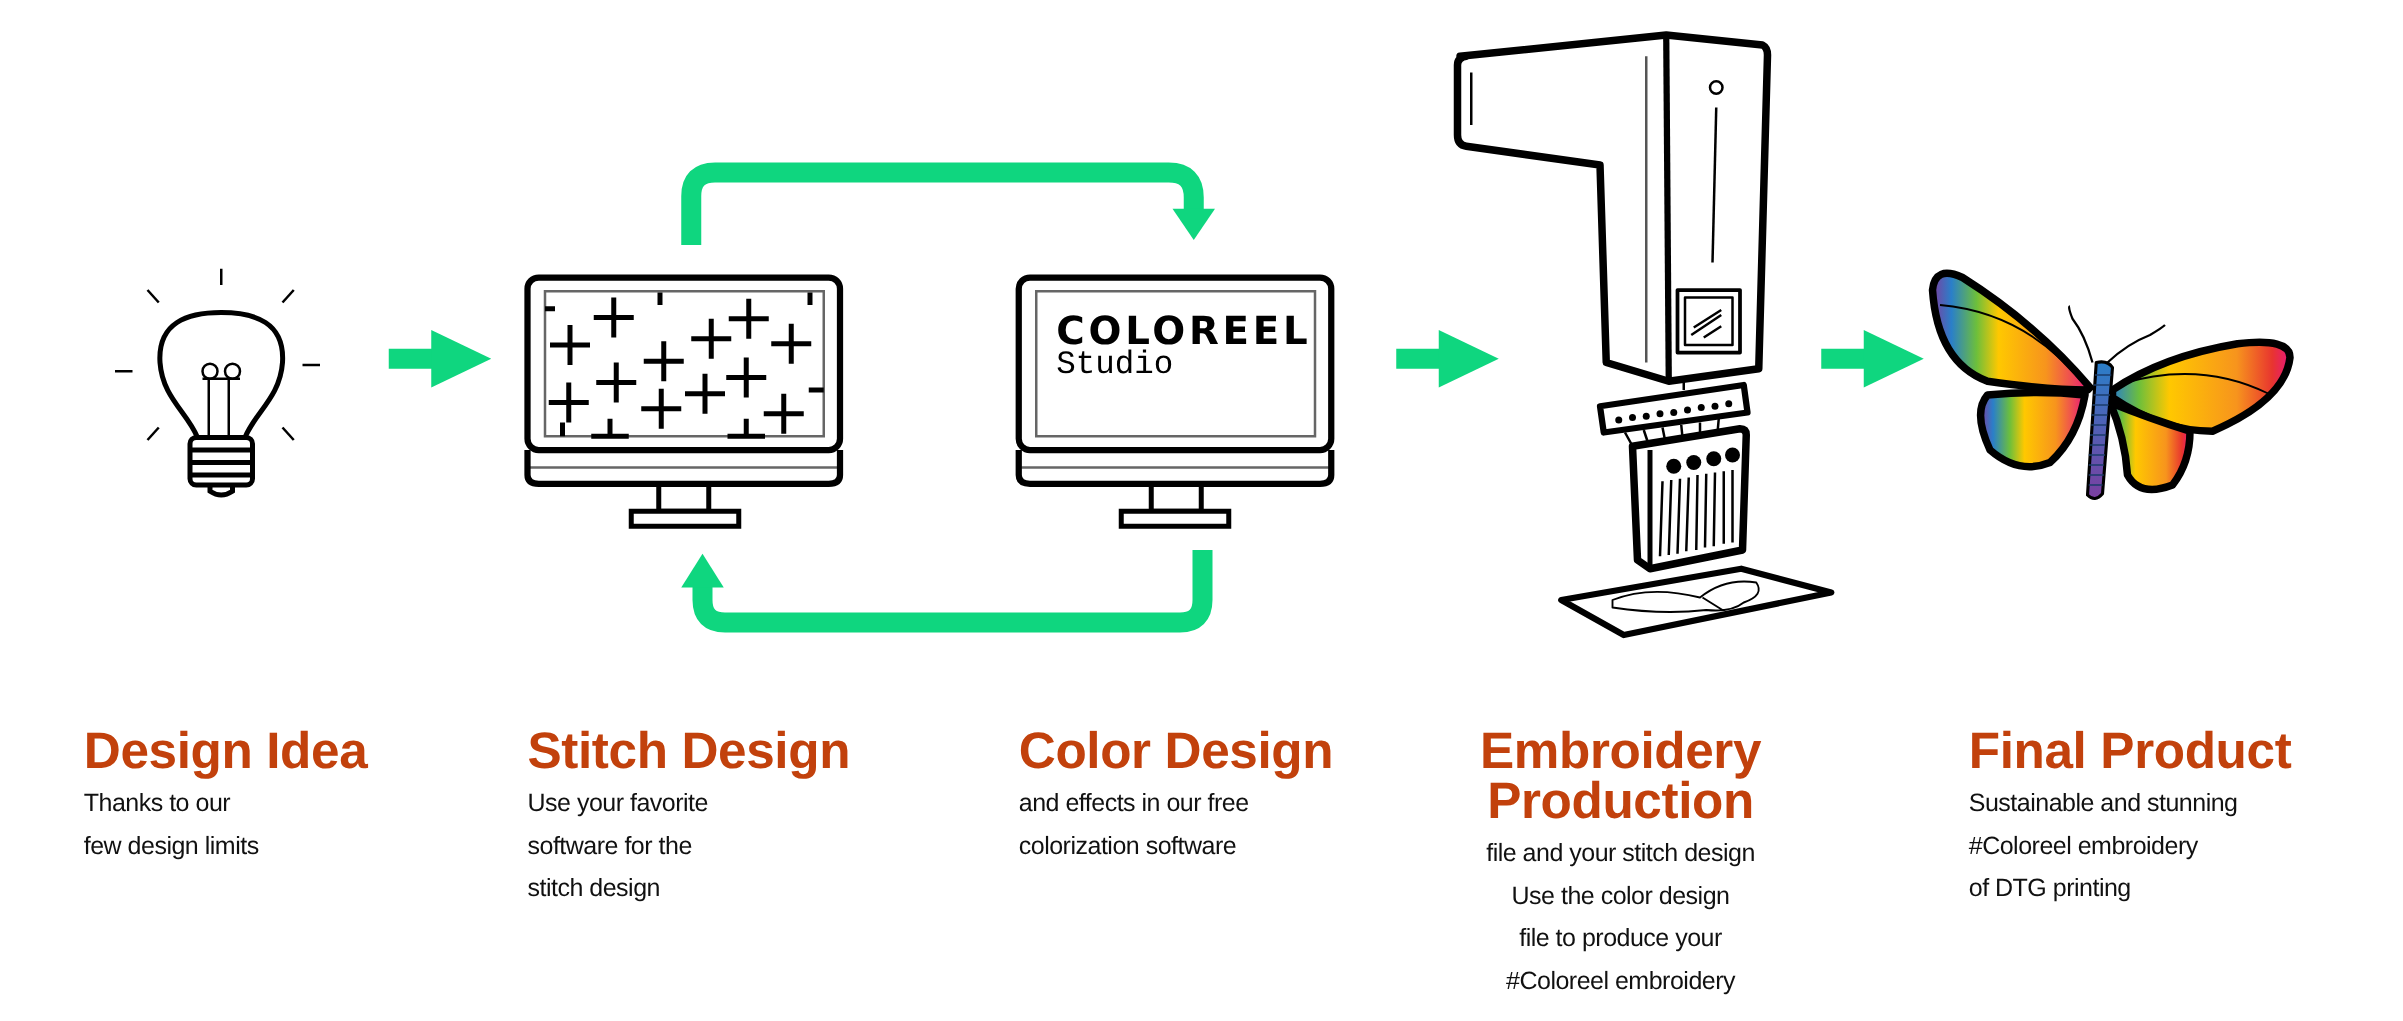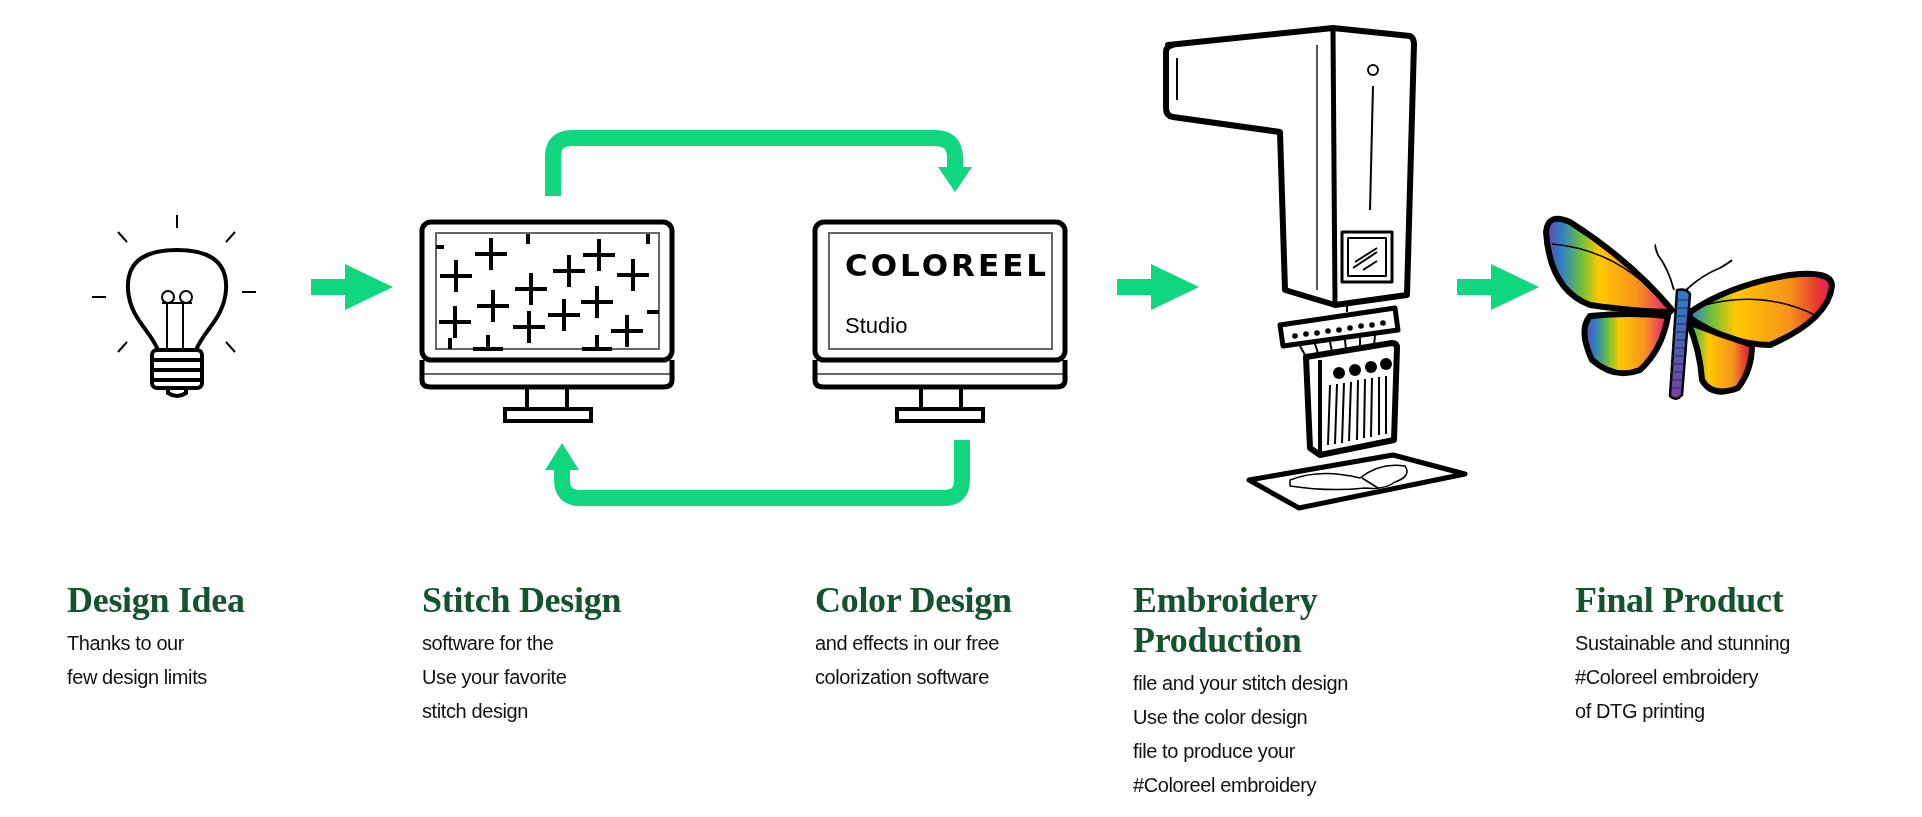--- a/index.html
+++ b/index.html
@@ -1,27 +1,27 @@
 <!DOCTYPE html>
 <html><head>
 <meta charset="utf-8">
 <style>
   html, body { margin: 0; padding: 0; background: #ffffff; }
   body { width: 1922px; height: 817px; position: relative; overflow: hidden;
          font-family: "Liberation Sans", sans-serif; color: #000; }
   .art { position: absolute; left: 0; top: 0; width: 1922px; height: 817px; }
   .step { position: absolute; top: 580px; }
-  .step h2 { margin: 0; font-family: Liberation Serif, serif; font-weight: 700;
-             font-size: 36px; line-height: 40px; letter-spacing: -0.3px; color: #14532d; }
+  .step h2 { margin: 0; font-family: Liberation Sans, sans-serif; font-weight: 700;
+             font-size: 41px; line-height: 40px; letter-spacing: -0.3px; color: #c2410c; }
   .step p { margin: 6px 0 0 0; font-size: 20px; line-height: 34px; color: #111;
             letter-spacing: -0.4px; }
   .step p span { display: block; white-space: nowrap; }
   .studio-brand { font-family: "DejaVu Sans", sans-serif; font-weight: 700; font-size: 31px;
                   letter-spacing: 3px; }
-  .studio-sub { font-family: Liberation Sans, sans-serif; font-size: 22px; margin-top: 35px; }
+  .studio-sub { font-family: Liberation Mono, monospace; font-size: 26px; }
 </style>
 </head>
 <body>
 
 <svg class="art" viewBox="0 0 1922 817" xmlns="http://www.w3.org/2000/svg">
   <defs>
     <linearGradient id="wingL" x1="0" y1="0" x2="1" y2="0">
       <stop offset="0" stop-color="#7b3fa0"></stop>
       <stop offset="0.12" stop-color="#2a7fc9"></stop>
       <stop offset="0.28" stop-color="#6dbf3b"></stop>
@@ -217,35 +217,35 @@
   <h2>Design Idea</h2>
   <p>
     <span>Thanks to our</span>
     <span>few design limits</span>
   </p>
 </div>
 
 <div class="step" style="left:422px;">
   <h2>Stitch Design</h2>
   <p>
+    <span>Use your favorite</span>
     <span>software for the</span>
-    <span>Use your favorite</span>
     <span>stitch design</span>
   </p>
 </div>
 
 <div class="step" style="left:815px;">
   <h2>Color Design</h2>
   <p>
     <span>and effects in our free</span>
     <span>colorization software</span>
   </p>
 </div>
 
-<div class="step" style="left:1133px;">
+<div class="step" style="left:1184px;text-align:center;">
   <h2>
     <span style="display:block">Embroidery</span>
     <span style="display:block">Production</span>
   </h2>
   <p>
     <span>file and your stitch design</span>
     <span>Use the color design</span>
     <span>file to produce your</span>
     <span>#Coloreel embroidery</span>
   </p>

